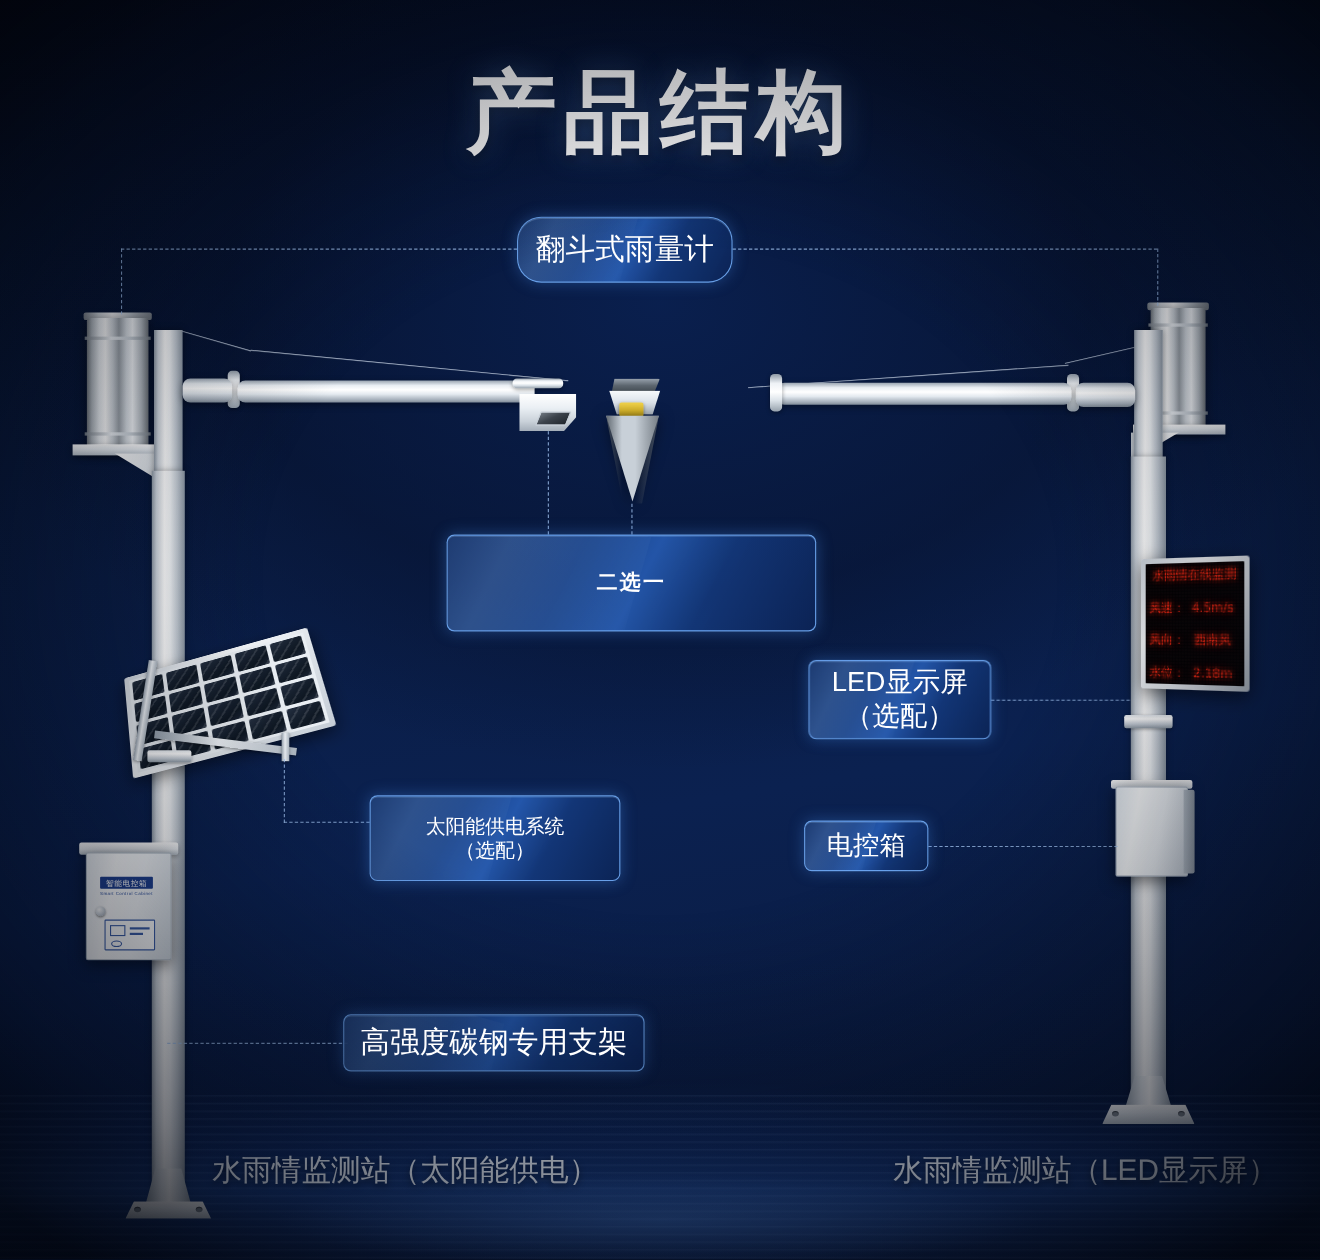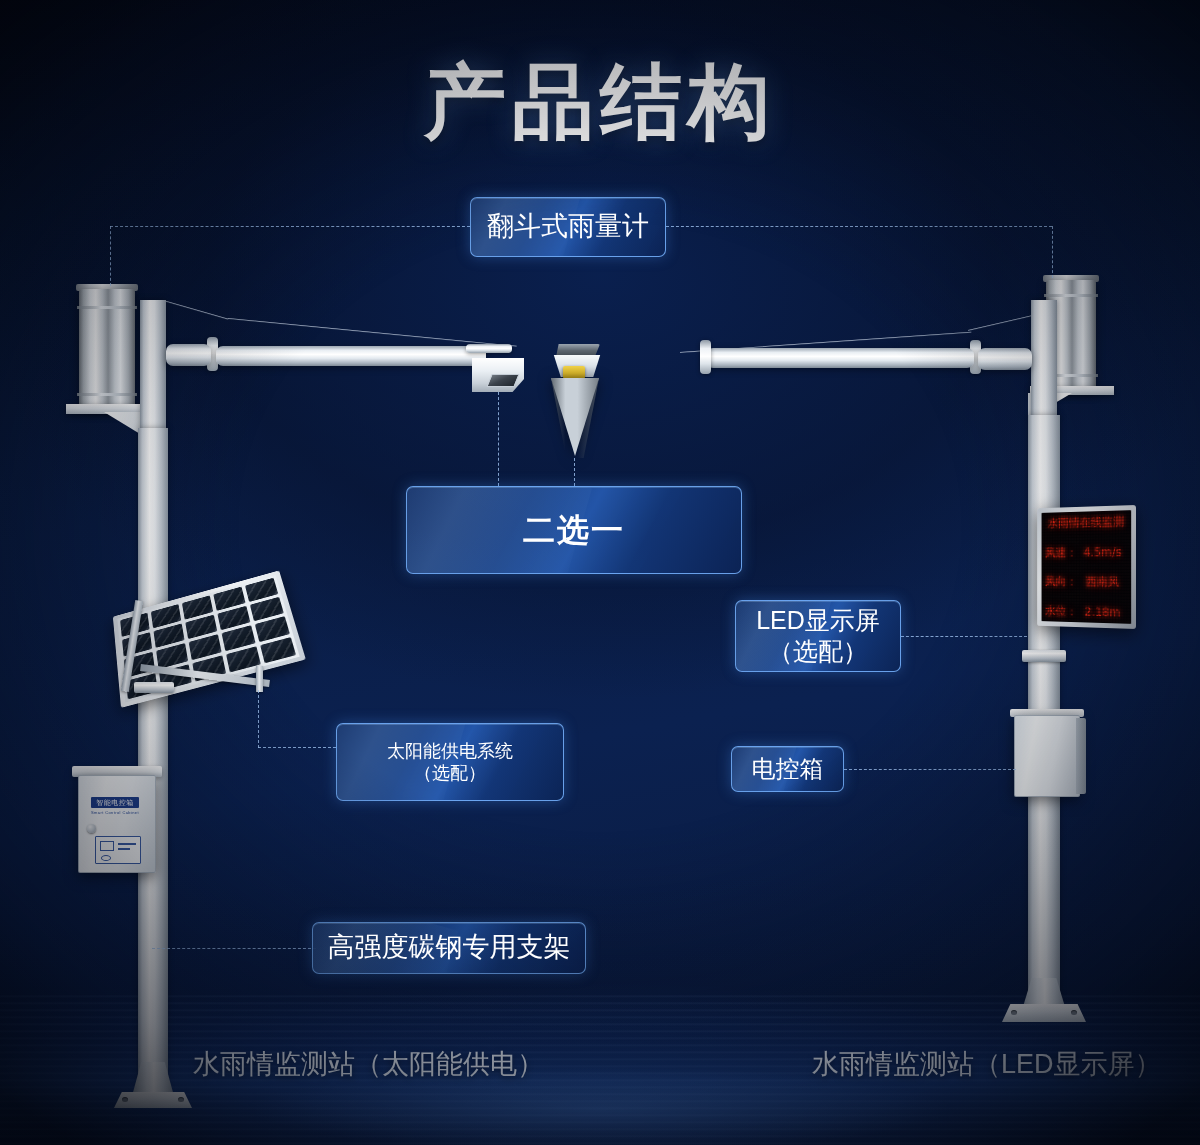--- a/index.html
+++ b/index.html
@@ -85,23 +85,23 @@
   }
   .callout::before {
     content: ""; position: absolute;
     top: -40%; left: -20%; width: 70%; height: 190%;
     background: linear-gradient(100deg, rgba(255,255,255,0) 0%, rgba(190,225,255,0.16) 45%, rgba(255,255,255,0) 100%);
     transform: rotate(16deg);
     pointer-events: none;
   }
   .callout .ln { position: relative; z-index: 2; white-space: nowrap; }
 
-  #callout-rain-gauge   { left: 470px; top: 197px; width: 196px; height: 60px; font-size: 27px; }
+  #callout-rain-gauge   { left: 470px; top: 197px; width: 196px; height: 60px; font-size: 27px; border-radius: 22px; }
   #callout-radar        { left: 406px; top: 486px; width: 336px; height: 88px; }
-  #callout-radar .ln1   { font-size: 32px; font-weight: bold; letter-spacing: 2px; }
+  #callout-radar .ln1   { font-size: 19px; font-weight: bold; letter-spacing: 2px; }
   #callout-radar .ln2   { font-size: 27px; margin-top: 3px; }
   #callout-led          { left: 735px; top: 600px; width: 166px; height: 72px; font-size: 25px; }
   #callout-solar        { left: 336px; top: 723px; width: 228px; height: 78px; font-size: 18px; }
   #callout-ecab         { left: 731px; top: 746px; width: 113px; height: 46px; font-size: 24px; }
   #callout-bracket      { left: 312px; top: 922px; width: 274px; height: 52px; font-size: 27px; }
 
   
   .lead {
     position: absolute;
     border: 0;

